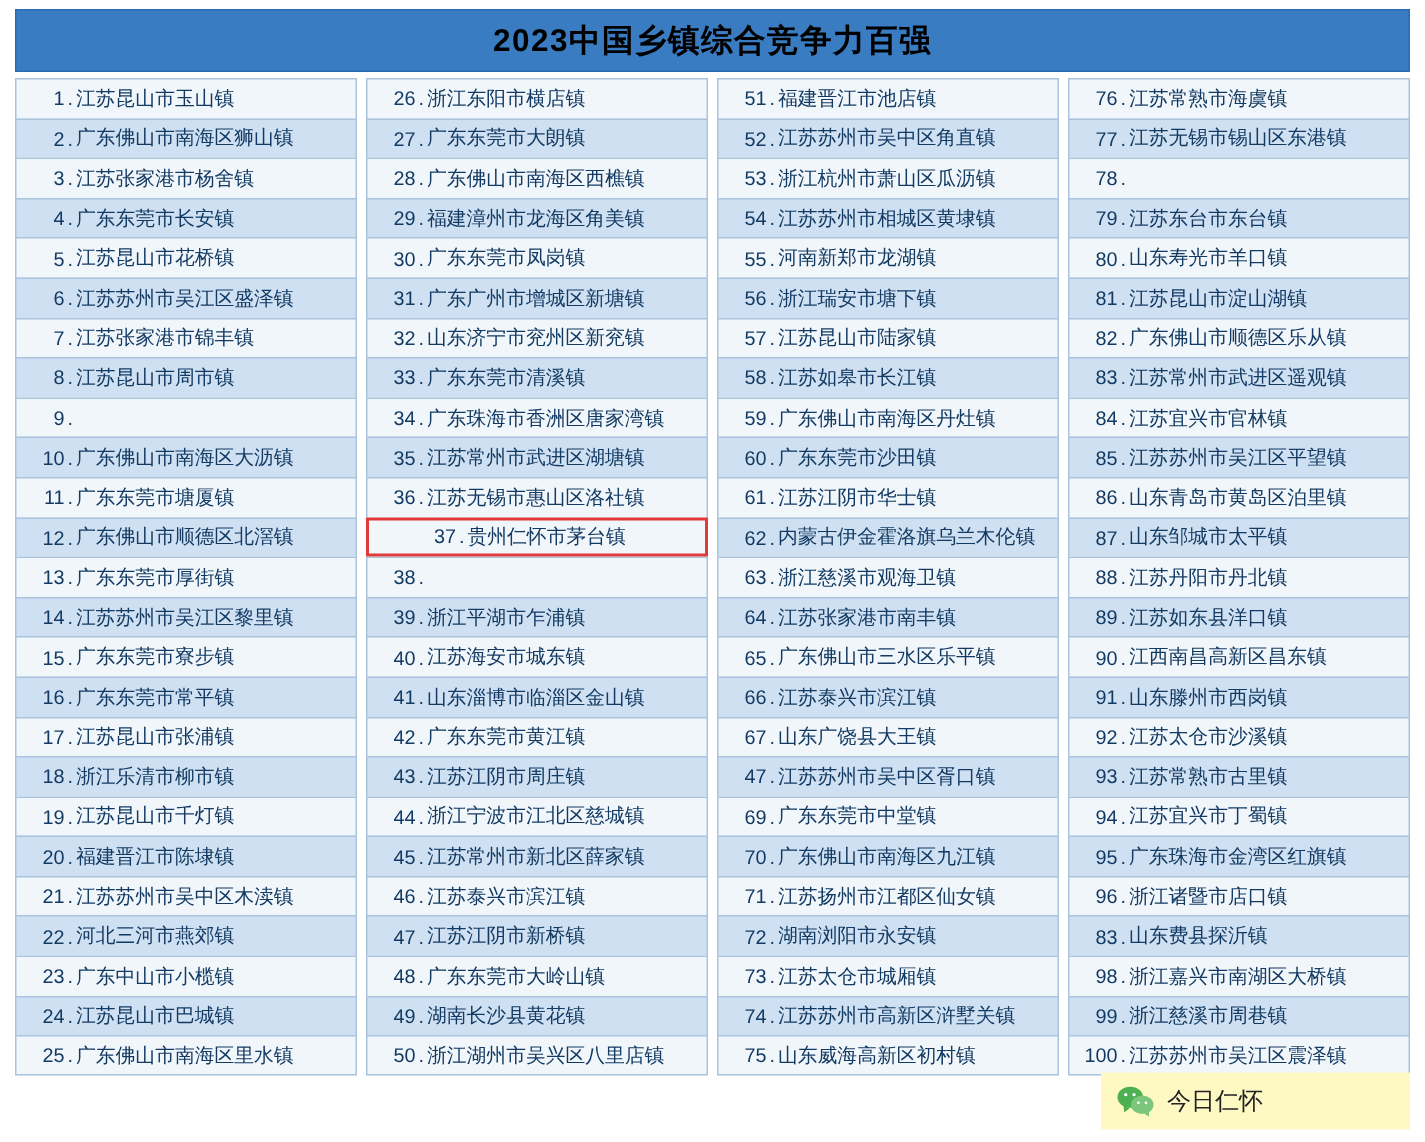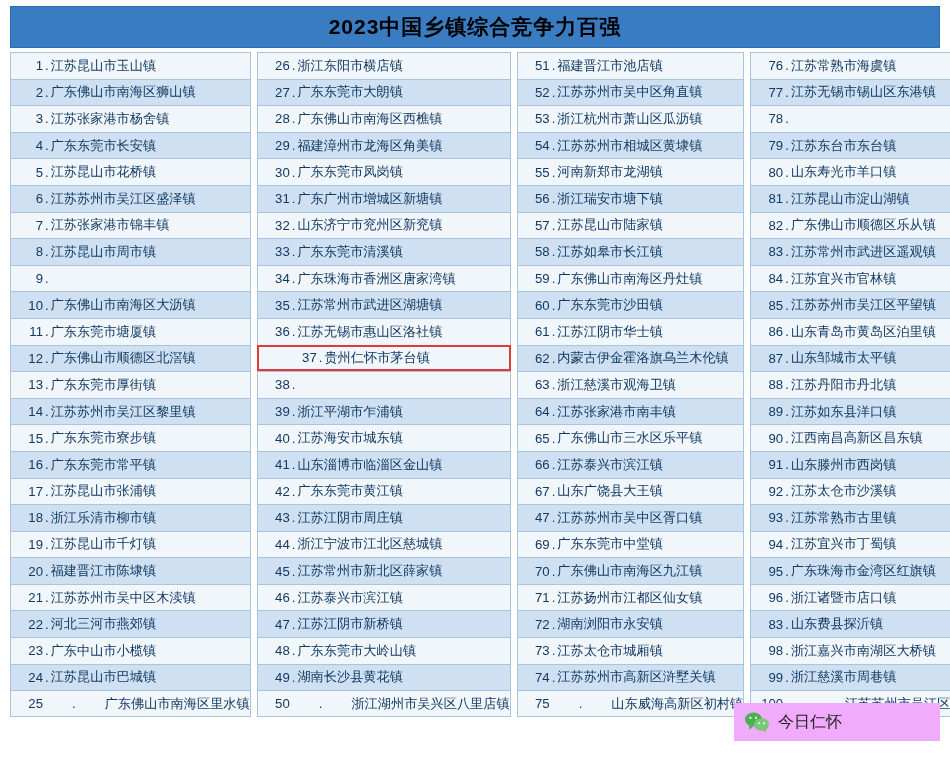--- a/index.html
+++ b/index.html
@@ -55,21 +55,20 @@
     align-items: center;
     padding-left: 6px;
     font-size: 13.2px;
     color: #123a63;
     white-space: nowrap;
     overflow: hidden;
     letter-spacing: 0px;
   }
   .col .cell:last-child {
     border-bottom: 1px solid #aac4dd;
-    gap: 27px;
   }
   .cell.odd {
     background: #f1f6fb;
   }
   .cell.even {
     background: #cfe0f2;
   }
   .cell.highlight {
     border: 2px solid #e03a3a;
     background: #f1f6fb;
@@ -87,24 +86,24 @@
     margin-right: 2px;
   }
   .cell .name {
     flex: 1;
     overflow: hidden;
     text-overflow: clip;
   }
   .footer-badge {
     position: absolute;
     right: 10px;
-    bottom: 20px;
+    bottom: 8px;
     width: 206px;
     height: 38px;
-    background: #f0abfc;
+    background: #fef9c3;
     display: flex;
     align-items: center;
     padding-left: 10px;
     box-sizing: border-box;
     z-index: 5;
   }
   .wechat-icon {
     width: 26px;
     height: 22px;
     margin-right: 8px;

